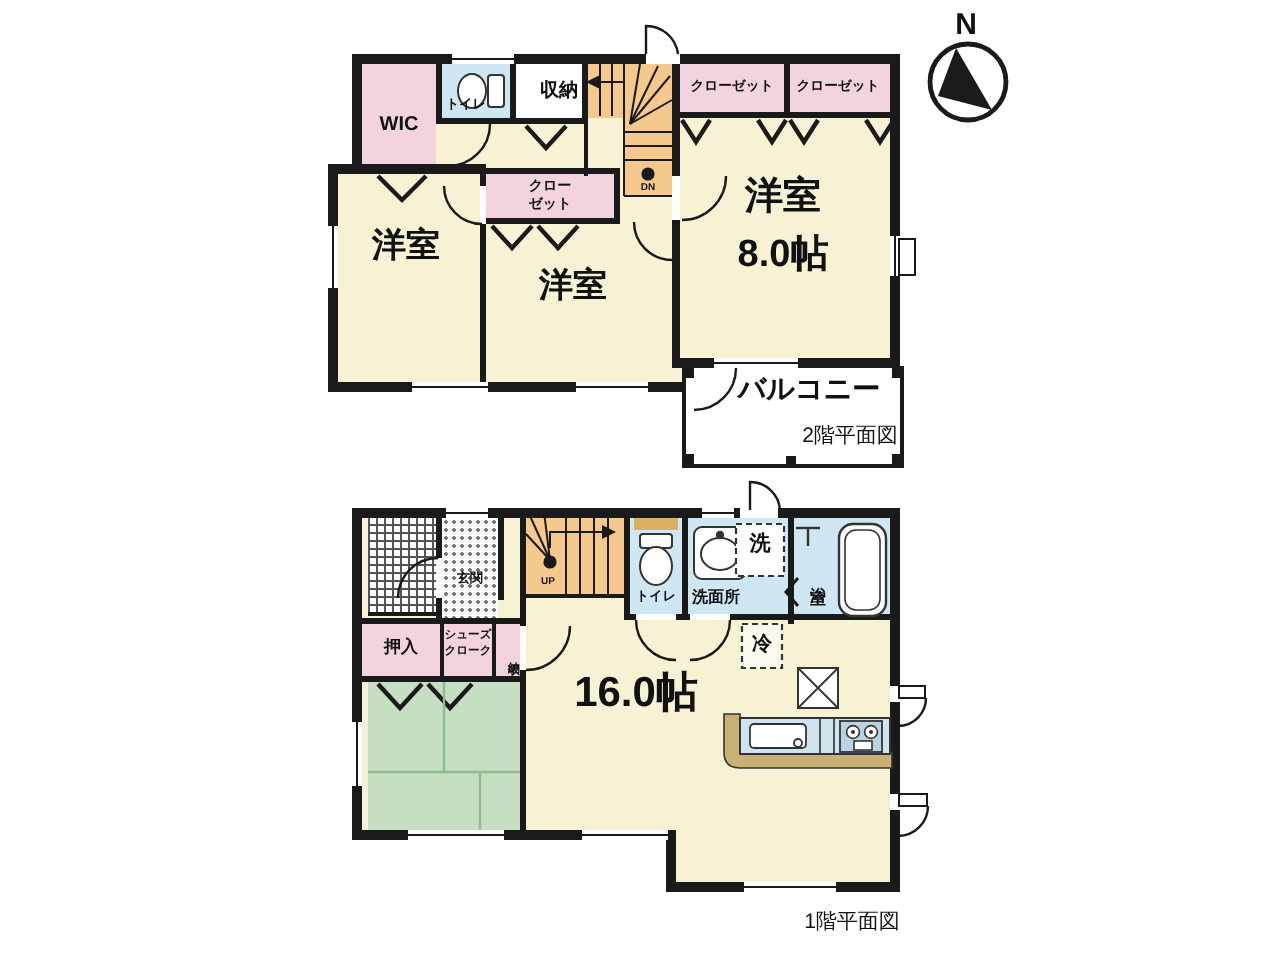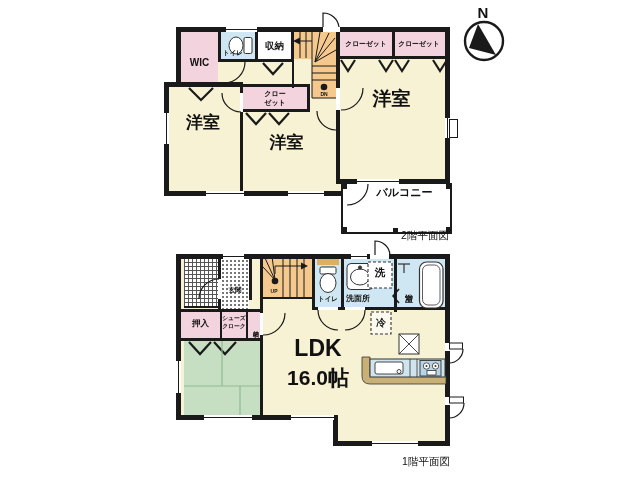--- a/index.html
+++ b/index.html
@@ -261,53 +261,53 @@
     </g>
 
     <g>
       <circle cx="484" cy="41" r="19" fill="#fff" stroke="#1a1a1a" stroke-width="2.4"></circle>
       <polygon points="478,24 496,55 469,48" fill="#1a1a1a"></polygon>
     </g>
   </svg>
 
   <div class="lbl" style="left:181px;top:57px;width:37px;font-size:10px">WIC</div>
   <div class="lbl" style="left:220px;top:49px;width:26px;font-size:6.5px">トイレ</div>
-  <div class="lbl" style="left:258px;top:40px;width:33px;font-size:9.5px">収納</div>
+  <div class="lbl" style="left:258px;top:40px;width:43px;font-size:9.5px">収納</div>
   <div class="lbl" style="left:340px;top:40px;width:52px;font-size:6.8px">クローゼット</div>
   <div class="lbl" style="left:393px;top:40px;width:52px;font-size:6.8px">クローゼット</div>
   <div class="lbl" style="left:243px;top:89px;width:64px;font-size:7px;line-height:1.35">
     <span>クロー</span>
     <span>ゼット</span>
   </div>
   <div class="lbl" style="left:164px;top:110px;width:78px;font-size:17px;line-height:1.55">
     <span>洋室</span>
   </div>
   <div class="lbl" style="left:243px;top:130px;width:87px;font-size:17px;line-height:1.55">
     <span>洋室</span>
   </div>
   <div class="lbl" style="left:338px;top:85px;width:107px;font-size:19px;line-height:1.5">
     <span>洋室</span>
-  </div>
-  <div class="lbl" style="left:343px;top:186px;width:123px;font-size:11px">バルコニー</div>
+    <span>8.0帖</span>
+  </div>
+  <div class="lbl" style="left:343px;top:186px;width:123px;font-size:14px">バルコニー</div>
   <div class="lbl" style="left:312px;top:91px;width:24px;font-size:5px">DN</div>
-  <div class="lbl thin" style="left:396px;top:229px;width:58px;font-size:10.5px">2階平面図</div>
+  <div class="lbl thin" style="left:396px;top:212px;width:58px;font-size:10.5px">2階平面図</div>
   <div class="lbl" style="left:468px;top:4px;width:30px;font-size:15px">N</div>
 
   <div class="lbl" style="left:221px;top:286px;width:28px;font-size:6.5px">玄関</div>
   <div class="lbl" style="left:181px;top:318px;width:39px;font-size:8.5px">押入</div>
   <div class="lbl" style="left:222px;top:315px;width:24px;font-size:5.8px;line-height:1.3">
     <span>シューズ</span>
     <span>クローク</span>
   </div>
   <div class="lbl vert" style="left:250px;top:314px;width:9px;height:24px;font-size:6px">収納</div>
   <div class="lbl" style="left:262px;top:288px;width:24px;font-size:5px">UP</div>
   <div class="lbl" style="left:315px;top:295px;width:26px;font-size:6.5px">トイレ</div>
   <div class="lbl" style="left:342px;top:294px;width:32px;font-size:8px">洗面所</div>
   <div class="lbl" style="left:368px;top:266px;width:24px;font-size:10.5px">洗</div>
   <div class="lbl vert" style="left:403px;top:272px;width:10px;height:30px;font-size:8px">浴室</div>
   <div class="lbl" style="left:371px;top:317px;width:20px;font-size:10px">冷</div>
   <div class="lbl" style="left:258px;top:333px;width:120px;font-size:23px;line-height:1.35">
-    <span>LDK</span>
     <span style="font-size:21px">16.0帖</span>
   </div>
   <div class="lbl thin" style="left:396px;top:455px;width:60px;font-size:10.5px">1階平面図</div>
 
 </div>
 
 </body></html>

